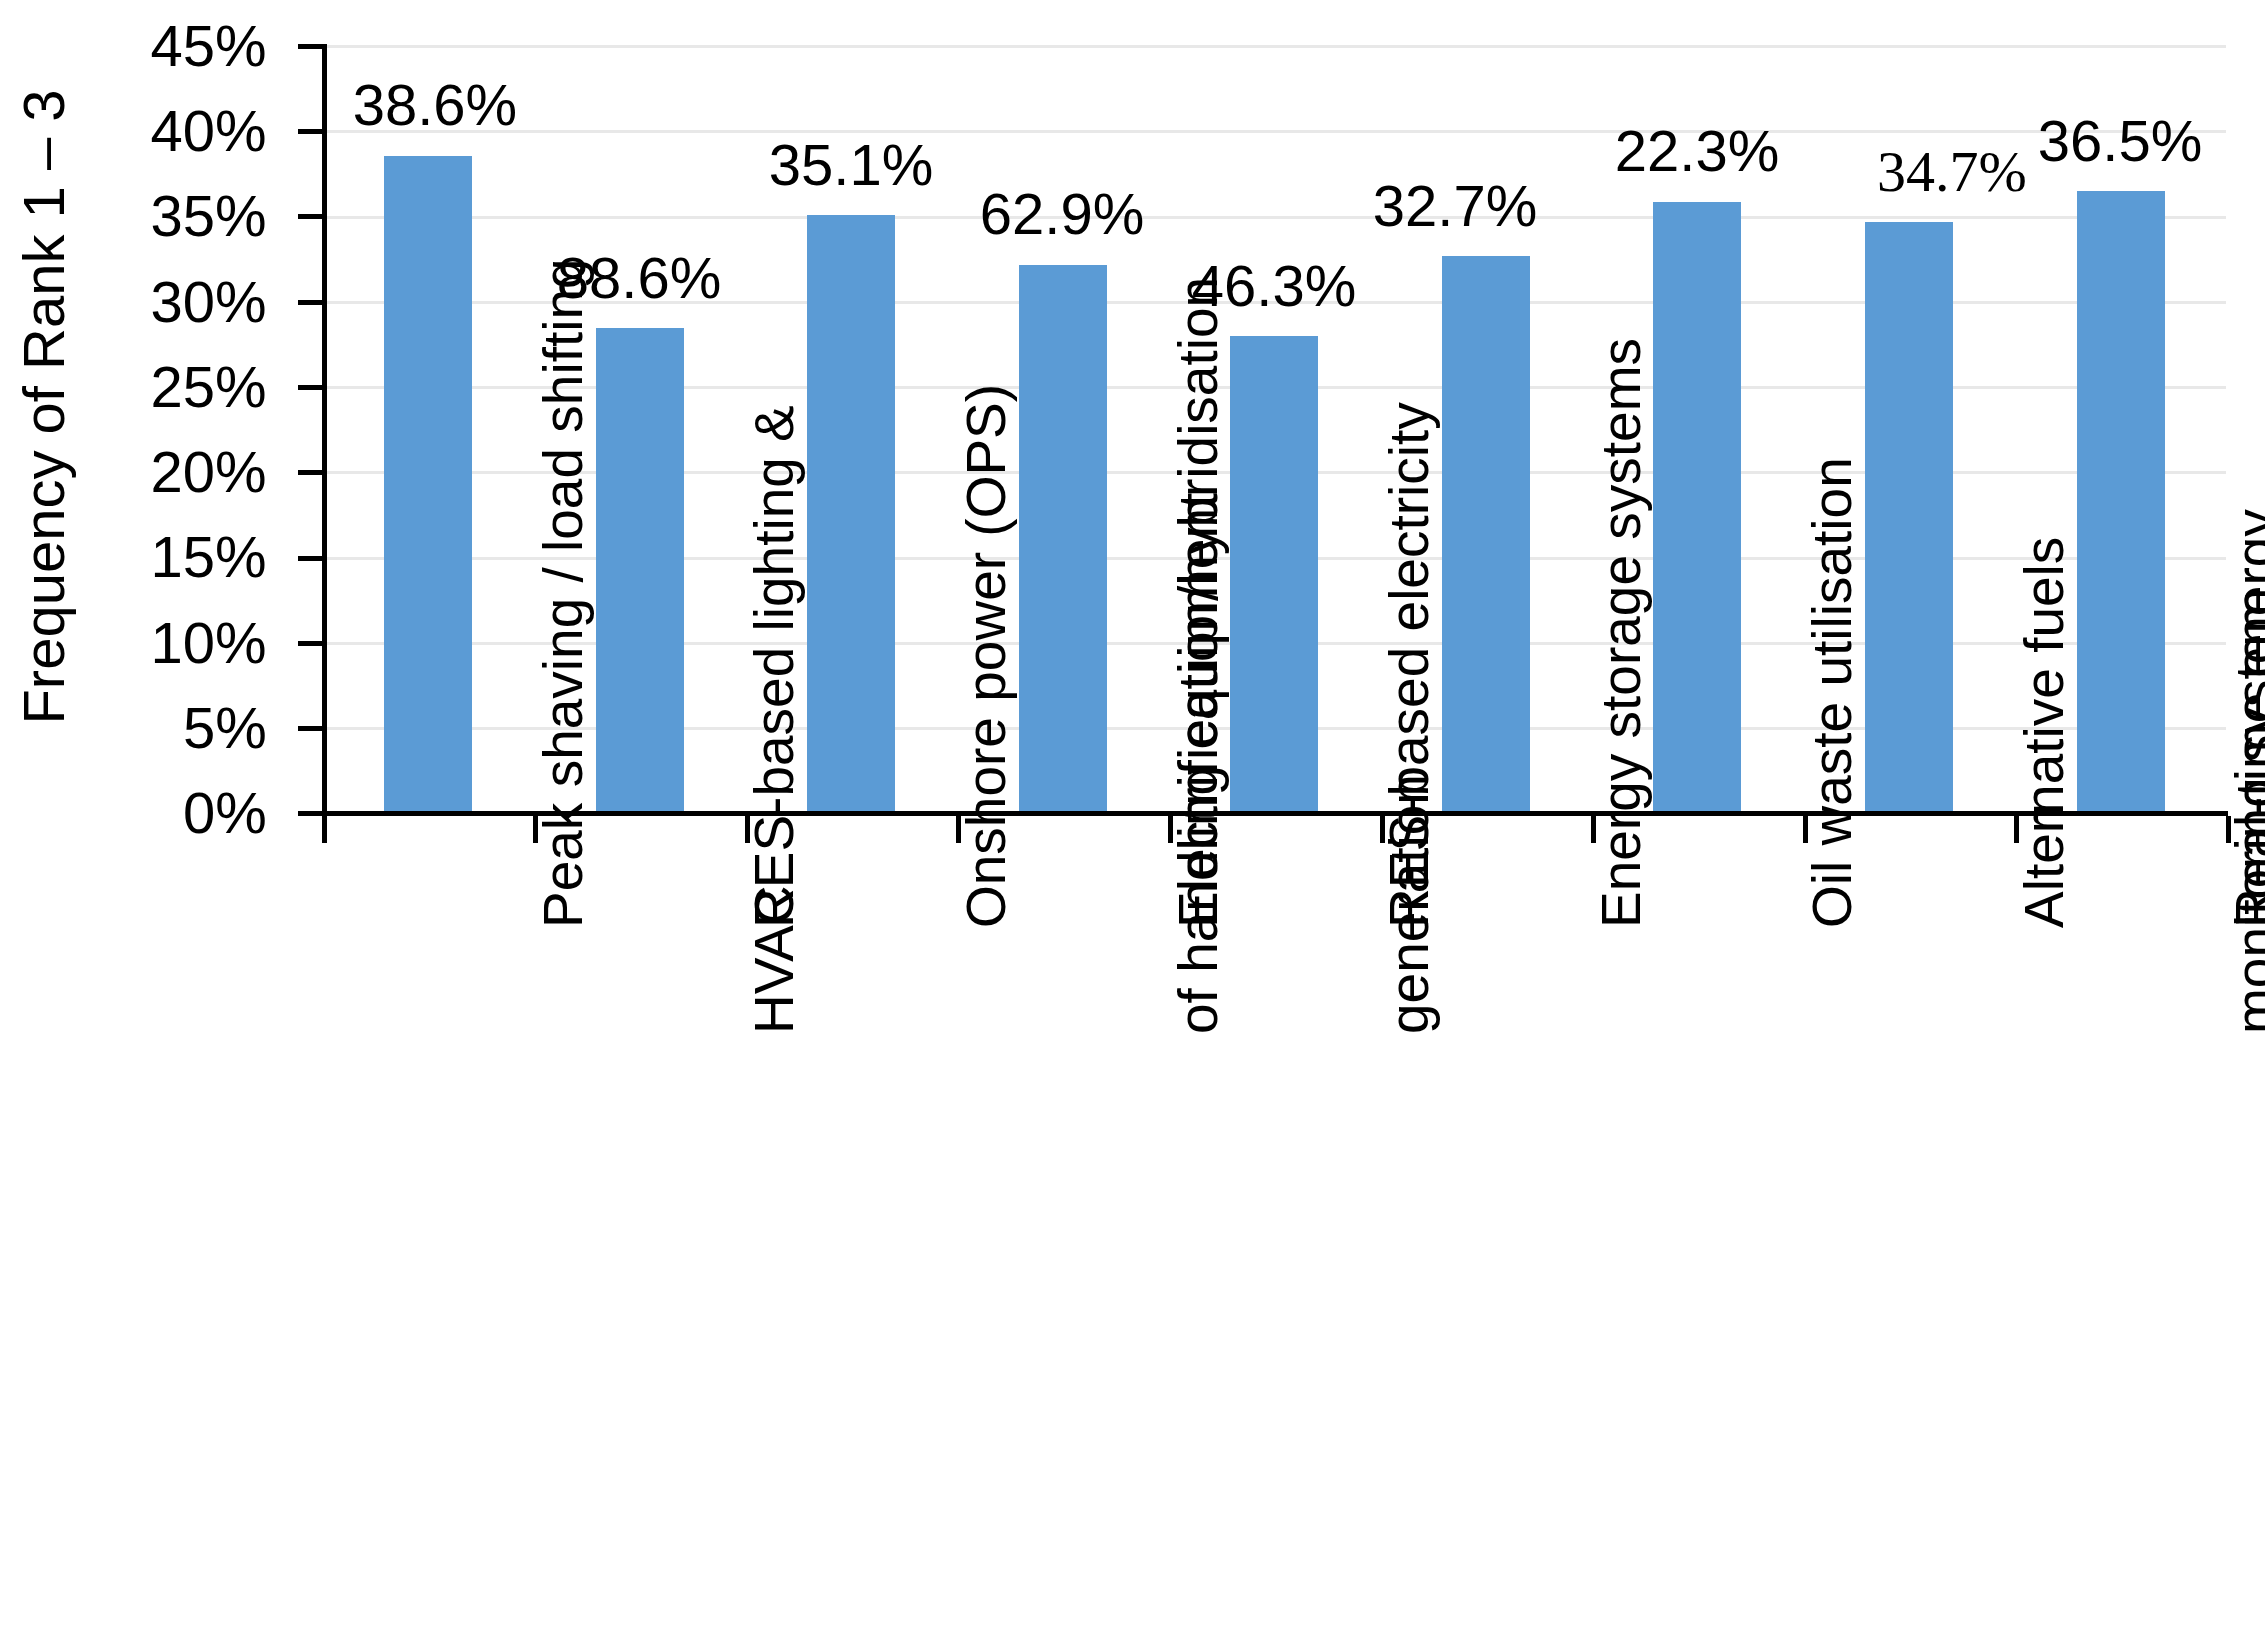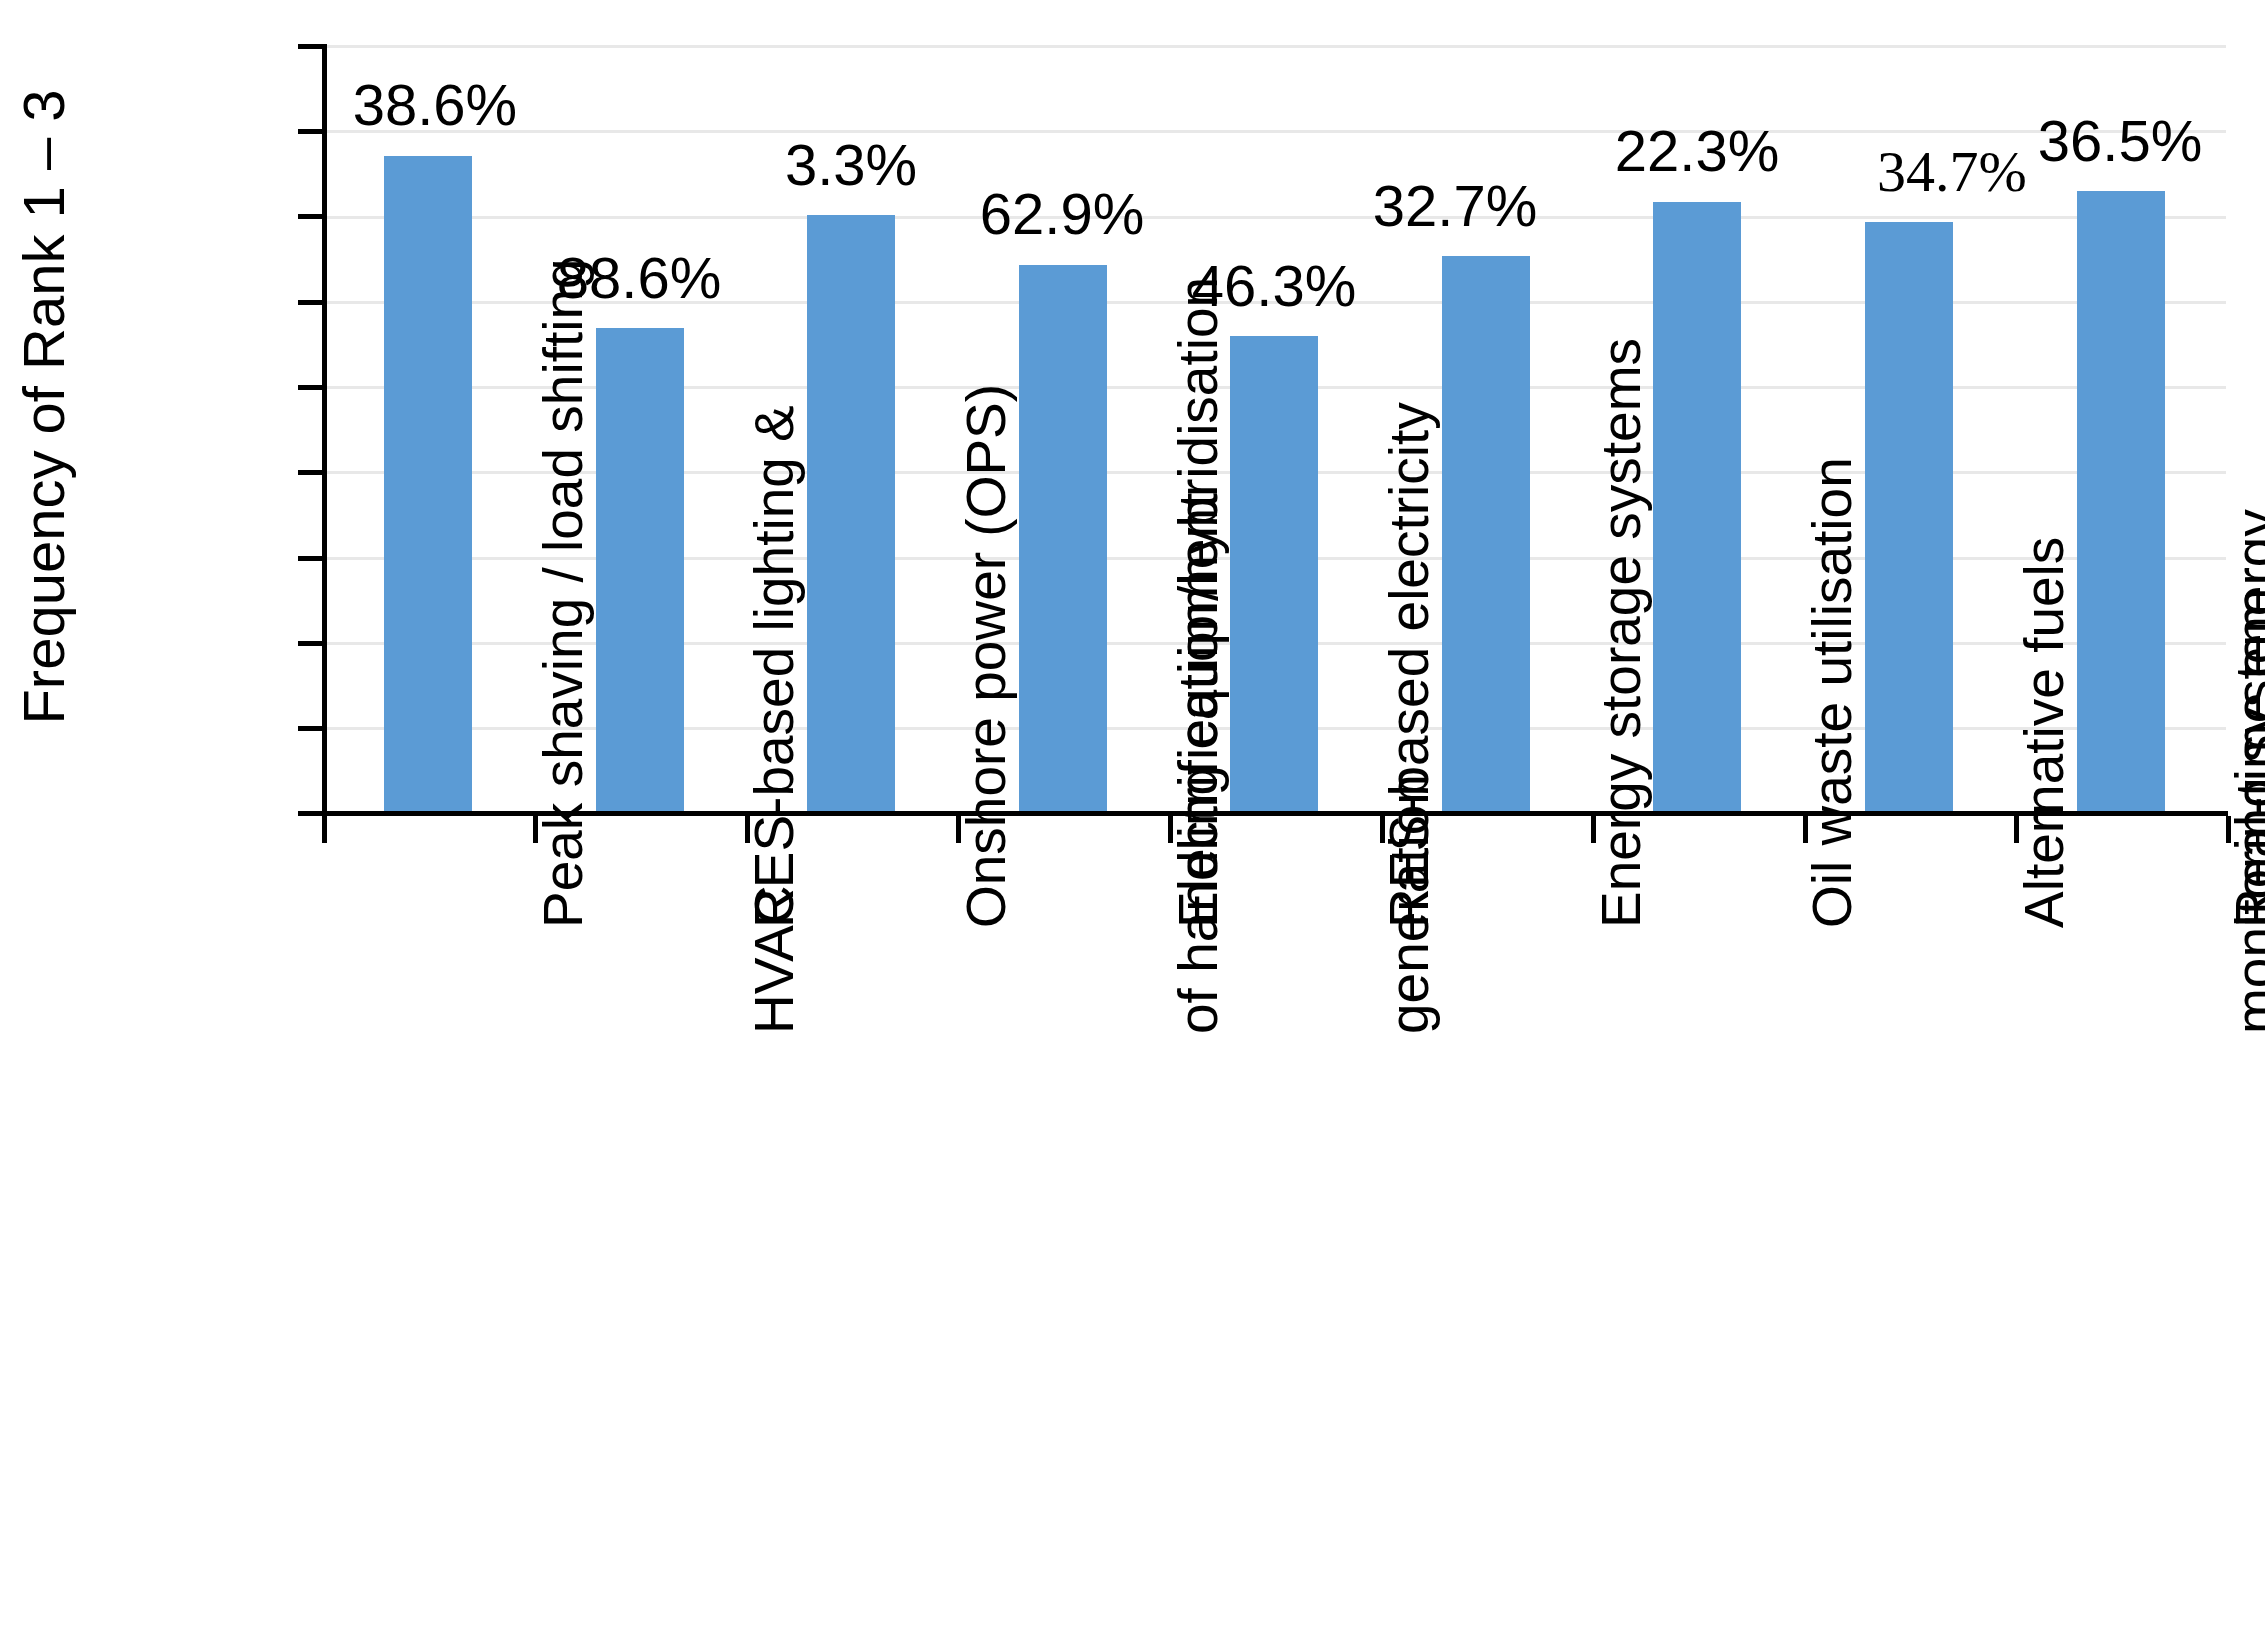--- a/index.html
+++ b/index.html
@@ -159,20 +159,32 @@
 </style>
 </head>
 <body>
 
 <div id="chart-root">
 
   <div class="y-axis-title">
     <span>Frequency of Rank 1 – 3</span>
   </div>
 
+  <div class="y-tick-labels" id="ytlabels">
+      <div class="y-tick-label" style="top: 46px;">45%</div>
+      <div class="y-tick-label" style="top: 131px;">40%</div>
+      <div class="y-tick-label" style="top: 216px;">35%</div>
+      <div class="y-tick-label" style="top: 302px;">30%</div>
+      <div class="y-tick-label" style="top: 387px;">25%</div>
+      <div class="y-tick-label" style="top: 472px;">20%</div>
+      <div class="y-tick-label" style="top: 557px;">15%</div>
+      <div class="y-tick-label" style="top: 643px;">10%</div>
+      <div class="y-tick-label" style="top: 728px;">5%</div>
+      <div class="y-tick-label" style="top: 813px;">0%</div>
+    </div>
 
   <div id="ytmarks">
       <div class="y-tick-mark" style="top: 44px;"></div>
       <div class="y-tick-mark" style="top: 129px;"></div>
       <div class="y-tick-mark" style="top: 214px;"></div>
       <div class="y-tick-mark" style="top: 300px;"></div>
       <div class="y-tick-mark" style="top: 385px;"></div>
       <div class="y-tick-mark" style="top: 470px;"></div>
       <div class="y-tick-mark" style="top: 556px;"></div>
       <div class="y-tick-mark" style="top: 641px;"></div>
@@ -217,21 +229,21 @@
       <div class="x-tick-mark" style="left: 1380px;"></div>
       <div class="x-tick-mark" style="left: 1591px;"></div>
       <div class="x-tick-mark" style="left: 1803px;"></div>
       <div class="x-tick-mark" style="left: 2014px;"></div>
       <div class="x-tick-mark" style="left: 2226px;"></div>
     </div>
 
   <div id="dlabels">
       <div class="data-label" style="left: 425px; top: 76px; transform: translateX(-44%);">38.6%</div>
       <div class="data-label" style="left: 639px; top: 249px;">88.6%</div>
-      <div class="data-label" style="left: 851px; top: 136px;">3.3%</div>
+      <div class="data-label" style="left: 851px; top: 136px;">35.1%</div>
       <div class="data-label" style="left: 1062px; top: 185px;">62.9%</div>
       <div class="data-label" style="left: 1274px; top: 257px;">46.3%</div>
       <div class="data-label" style="left: 1455px; top: 177px;">32.7%</div>
       <div class="data-label" style="left: 1697px; top: 122px;">22.3%</div>
       <div class="data-label" style="left: 1952px; top: 143px; font-family: Liberation Serif, serif;">34.7%</div>
       <div class="data-label" style="left: 2120px; top: 112px;">36.5%</div>
     </div>
 
   <div class="x-labels-layer" id="xlabels">
       <div class="x-label" style="left: 212px;">

